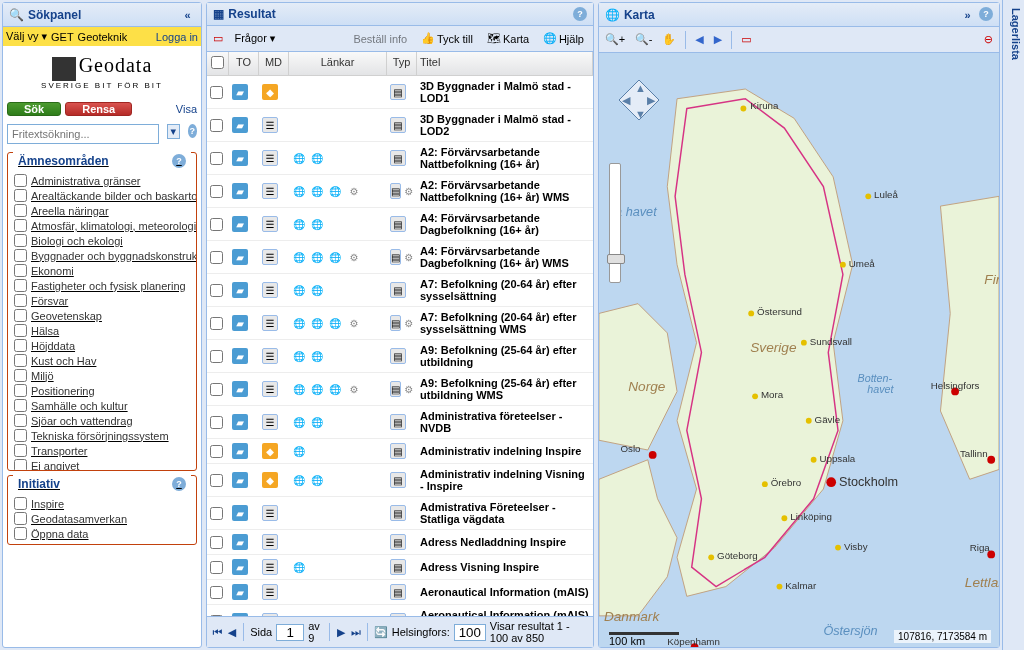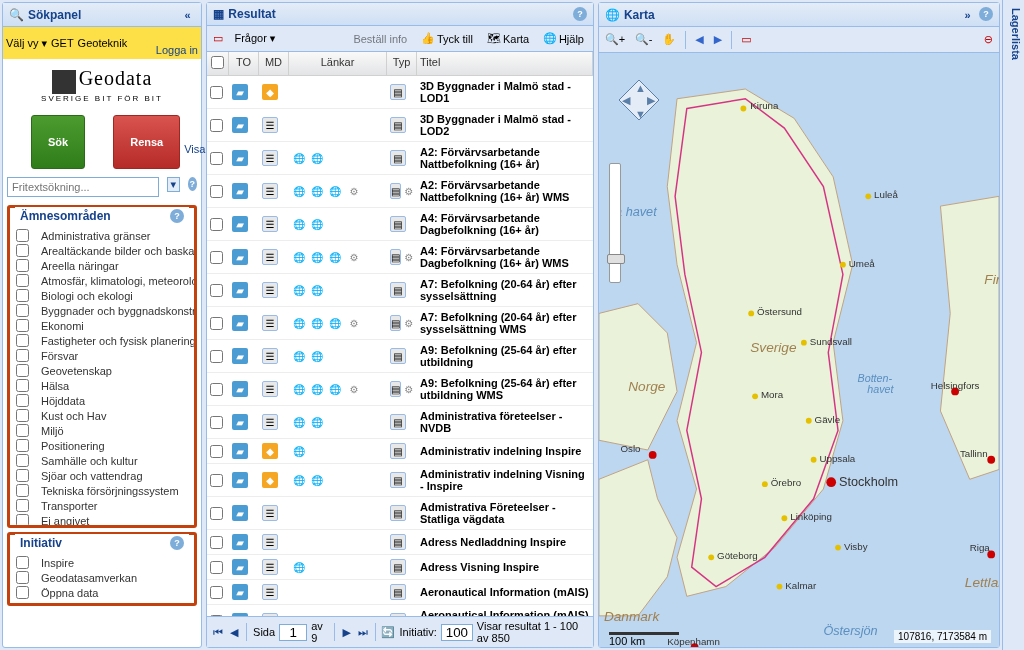--- a/index.html
+++ b/index.html
@@ -11,30 +11,30 @@
 .panel-header .controls { display: flex; gap: 4px; }
 .icon-btn { width: 15px; height: 15px; display: inline-flex; align-items: center; justify-content: center; cursor: pointer; font-size: 11px; color: #15428b; }
 .sok-panel { width: 200px; }
 .sok-toolbar { display: flex; padding: 3px; gap: 4px; background: #fde047; align-items: center; font-size: 11px; }
 .sok-toolbar span { cursor: pointer; }
 .logo-area { background: #fff; padding: 8px; text-align: center; }
 .logo-text { font-family: Georgia, serif; font-size: 20px; letter-spacing: 1px; }
 .logo-sub { font-size: 8px; letter-spacing: 2px; }
 .logo-sq { display: inline-block; width: 24px; height: 24px; background: #333; margin-right: 3px; vertical-align: middle; }
 .btn-row { display: flex; gap: 4px; padding: 4px; align-items: center; }
-.btn { padding: 20px 16px; border: 1px solid; border-radius: 3px; font-weight: bold; cursor: pointer; font-size: 11px; margin-left: 24px; }
+.btn { padding: 0 16px; border: 1px solid; border-radius: 3px; font-weight: bold; cursor: pointer; font-size: 11px; }
 .btn-green { background: linear-gradient(#4c9b2f, #2e7d1a); color: #fff; border-color: #2a6b18; }
 .btn-red { background: linear-gradient(#d9534f, #b52b27); color: #fff; border-color: #a02622; }
-.link-txt { margin-left: auto; color: #15428b; cursor: pointer; margin-top: 14px; }
+.link-txt { margin-left: auto; color: #15428b; cursor: pointer; }
 .search-row { display: flex; padding: 4px; gap: 8px; }
 .search-input { flex: 1; border: 1px solid #7eadd9; padding: 3px 4px; font-size: 11px; }
-.fieldset { border: 3px solid #c2410c; margin: 4px; border-radius: 3px; }
+.fieldset { border: 1px solid #c2410c; margin: 4px; border-radius: 3px; text-decoration: underline; }
 .fieldset-header { color: #15428b; font-weight: bold; padding: 2px 5px; background: #fff; display: flex; justify-content: space-between; align-items: center; margin: -1px 5px 0 5px; font-size: 12px; }
 .fieldset-body { padding: 3px 6px; max-height: 300px; overflow: hidden; }
-.chk-row { display: flex; align-items: center; gap: 12px; padding: 1px 0; color: #333; white-space: nowrap; }
+.chk-row { display: flex; align-items: center; gap: 4px; padding: 1px 0; color: #333; white-space: nowrap; }
 .resultat-panel { flex: 0 0 388px; }
 .res-toolbar { display: flex; padding: 3px; gap: 2px; background: #dfe8f6; align-items: center; border-bottom: 1px solid #99bbe8; }
 .tool-btn { padding: 2px 5px; border: 1px solid transparent; border-radius: 2px; cursor: pointer; font-size: 11px; display: inline-flex; align-items: center; gap: 2px; }
 .tool-btn.icon-only { padding: 2px; }
 .tool-btn.disabled { opacity: 0.5; }
 .grid { flex: 1; overflow: auto; background: #fff; }
 .grid-header { display: grid; grid-template-columns: 22px 30px 30px 98px 30px 1fr; background: linear-gradient(#f9f9f9, #e3e4e6); border-bottom: 1px solid #d0d0d0; }
 .grid-header > div { padding: 4px 3px; border-right: 1px solid #d0d0d0; color: #333; font-size: 11px; text-align: center; }
 .grid-row { display: grid; grid-template-columns: 22px 30px 30px 98px 30px 1fr; border-bottom: 1px solid #ededed; }
 .grid-row > div { padding: 4px 3px; display: flex; align-items: center; gap: 2px; overflow: hidden; }
@@ -582,21 +582,21 @@
       <span class="icon-btn">◀</span>
       <span class="sep"></span>
       <span>Sida</span>
       <input value="1" style="">
       <span>av 9</span>
       <span class="sep"></span>
       <span class="icon-btn">▶</span>
       <span class="icon-btn">⏭</span>
       <span class="sep"></span>
       <span class="icon-btn">🔄</span>
-      <span>Initiativ:</span>
+      <span>Helsingfors:</span>
       <input style="width: 32px;" value="100">
       <span>Visar resultat 1 - 100 av 850</span>
     </div>
   </div>
 
   <div class="panel karta-panel">
     <div class="panel-header">
       <span class="title">
           <span>🌐</span>
           <span>Karta</span>

